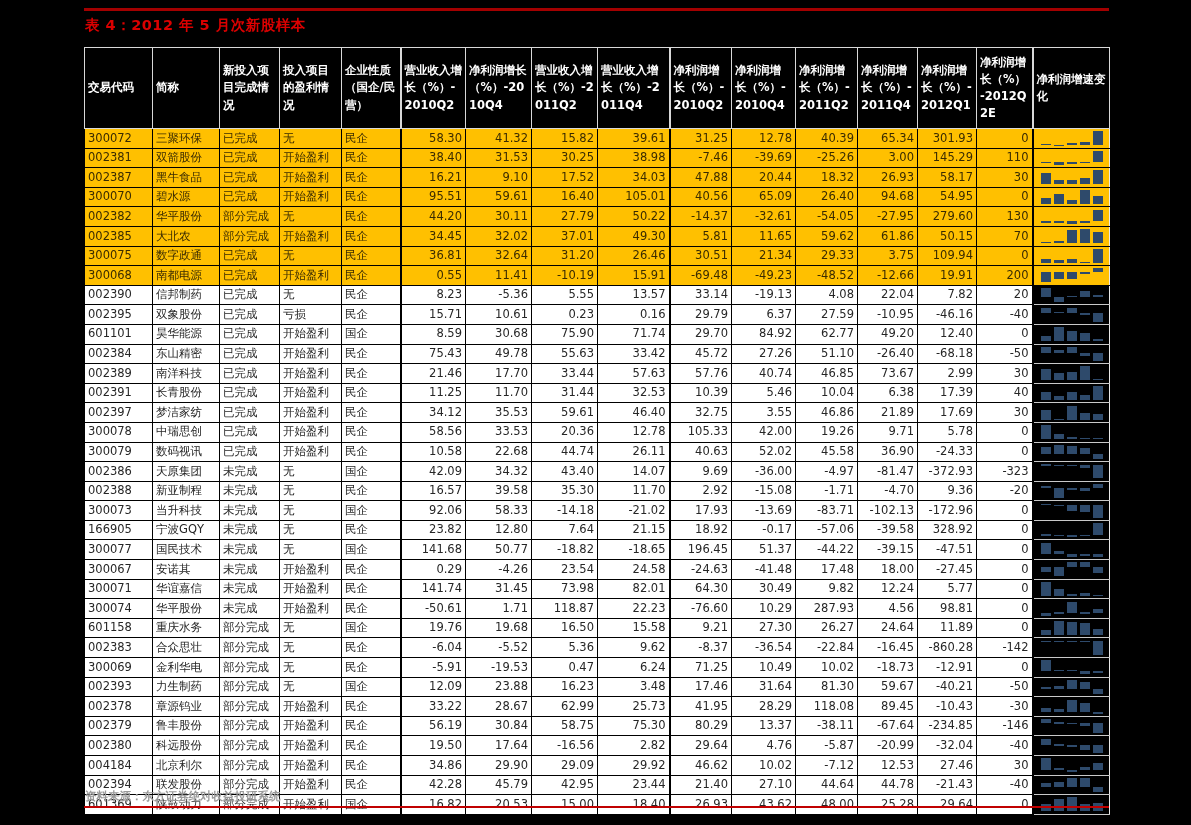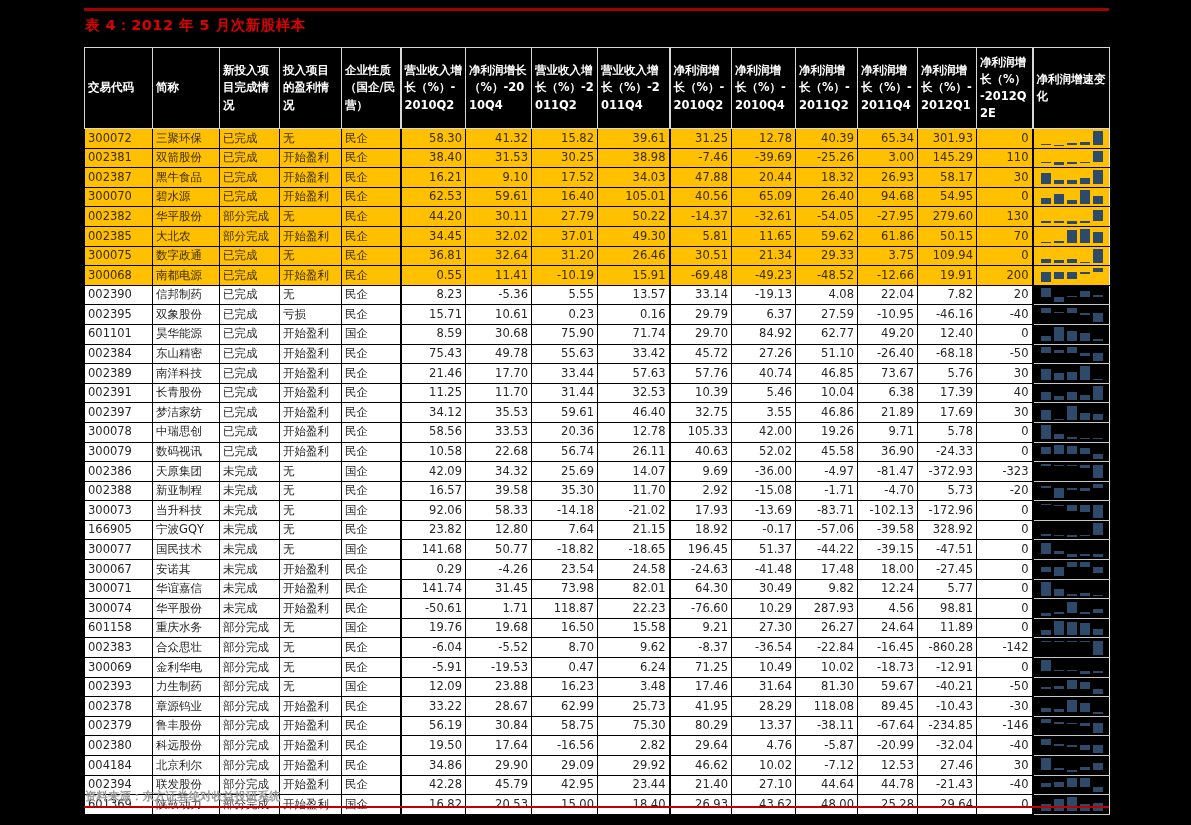--- a/index.html
+++ b/index.html
@@ -186,21 +186,21 @@
             <i style="left: 54px; width: 10px; top: 0px; height: 14px;"></i>
           </div>
     </td>
   </tr>
       <tr class="hl">
     <td>300070</td>
     <td>碧水源</td>
     <td>已完成</td>
     <td>开始盈利</td>
     <td>民企</td>
-    <td class="num">62.53</td>
+    <td class="num">95.51</td>
     <td class="num">59.61</td>
     <td class="num">16.40</td>
     <td class="num">105.01</td>
     <td class="num">40.56</td>
     <td class="num">65.09</td>
     <td class="num">26.40</td>
     <td class="num">94.68</td>
     <td class="num">54.95</td>
     <td class="num">0</td>
     <td class="spark-cell">
@@ -428,21 +428,21 @@
     <td>开始盈利</td>
     <td>民企</td>
     <td class="num">21.46</td>
     <td class="num">17.70</td>
     <td class="num">33.44</td>
     <td class="num">57.63</td>
     <td class="num">57.76</td>
     <td class="num">40.74</td>
     <td class="num">46.85</td>
     <td class="num">73.67</td>
-    <td class="num">5.76</td>
+    <td class="num">2.99</td>
     <td class="num">30</td>
     <td class="spark-cell">
       <div class="sparkline">
             <i style="left: 2px; width: 10px; top: 3px; height: 11px;"></i>
             <i style="left: 15px; width: 10px; top: 6.3px; height: 7.7px;"></i>
             <i style="left: 28px; width: 10px; top: 5.1px; height: 8.9px;"></i>
             <i style="left: 41px; width: 10px; top: 0px; height: 14px;"></i>
             <i style="left: 54px; width: 10px; top: 12.7px; height: 1.3px;"></i>
           </div>
     </td>
@@ -526,21 +526,21 @@
     </td>
   </tr>
       <tr>
     <td>300079</td>
     <td>数码视讯</td>
     <td>已完成</td>
     <td>开始盈利</td>
     <td>民企</td>
     <td class="num">10.58</td>
     <td class="num">22.68</td>
-    <td class="num">56.74</td>
+    <td class="num">44.74</td>
     <td class="num">26.11</td>
     <td class="num">40.63</td>
     <td class="num">52.02</td>
     <td class="num">45.58</td>
     <td class="num">36.90</td>
     <td class="num">-24.33</td>
     <td class="num">0</td>
     <td class="spark-cell">
       <div class="sparkline">
             <i style="left: 2px; width: 10px; top: 2.1px; height: 7.5px;"></i>
@@ -552,21 +552,21 @@
     </td>
   </tr>
       <tr>
     <td>002386</td>
     <td>天原集团</td>
     <td>未完成</td>
     <td>无</td>
     <td>国企</td>
     <td class="num">42.09</td>
     <td class="num">34.32</td>
-    <td class="num">25.69</td>
+    <td class="num">43.40</td>
     <td class="num">14.07</td>
     <td class="num">9.69</td>
     <td class="num">-36.00</td>
     <td class="num">-4.97</td>
     <td class="num">-81.47</td>
     <td class="num">-372.93</td>
     <td class="num">-323</td>
     <td class="spark-cell">
       <div class="sparkline">
             <i style="left: 2px; width: 10px; top: 0px; height: 1.4px;"></i>
@@ -584,21 +584,21 @@
     <td>无</td>
     <td>民企</td>
     <td class="num">16.57</td>
     <td class="num">39.58</td>
     <td class="num">35.30</td>
     <td class="num">11.70</td>
     <td class="num">2.92</td>
     <td class="num">-15.08</td>
     <td class="num">-1.71</td>
     <td class="num">-4.70</td>
-    <td class="num">5.73</td>
+    <td class="num">9.36</td>
     <td class="num">-20</td>
     <td class="spark-cell">
       <div class="sparkline">
             <i style="left: 2px; width: 10px; top: 2.4px; height: 1.9px;"></i>
             <i style="left: 15px; width: 10px; top: 4.2px; height: 9.8px;"></i>
             <i style="left: 28px; width: 10px; top: 4.2px; height: 1.4px;"></i>
             <i style="left: 41px; width: 10px; top: 4.2px; height: 3px;"></i>
             <i style="left: 54px; width: 10px; top: 0px; height: 4.2px;"></i>
           </div>
     </td>
@@ -786,21 +786,21 @@
     </td>
   </tr>
       <tr>
     <td>002383</td>
     <td>合众思壮</td>
     <td>部分完成</td>
     <td>无</td>
     <td>民企</td>
     <td class="num">-6.04</td>
     <td class="num">-5.52</td>
-    <td class="num">8.70</td>
+    <td class="num">5.36</td>
     <td class="num">9.62</td>
     <td class="num">-8.37</td>
     <td class="num">-36.54</td>
     <td class="num">-22.84</td>
     <td class="num">-16.45</td>
     <td class="num">-860.28</td>
     <td class="num">-142</td>
     <td class="spark-cell">
       <div class="sparkline">
             <i style="left: 2px; width: 10px; top: 0px; height: 1.4px;"></i>

